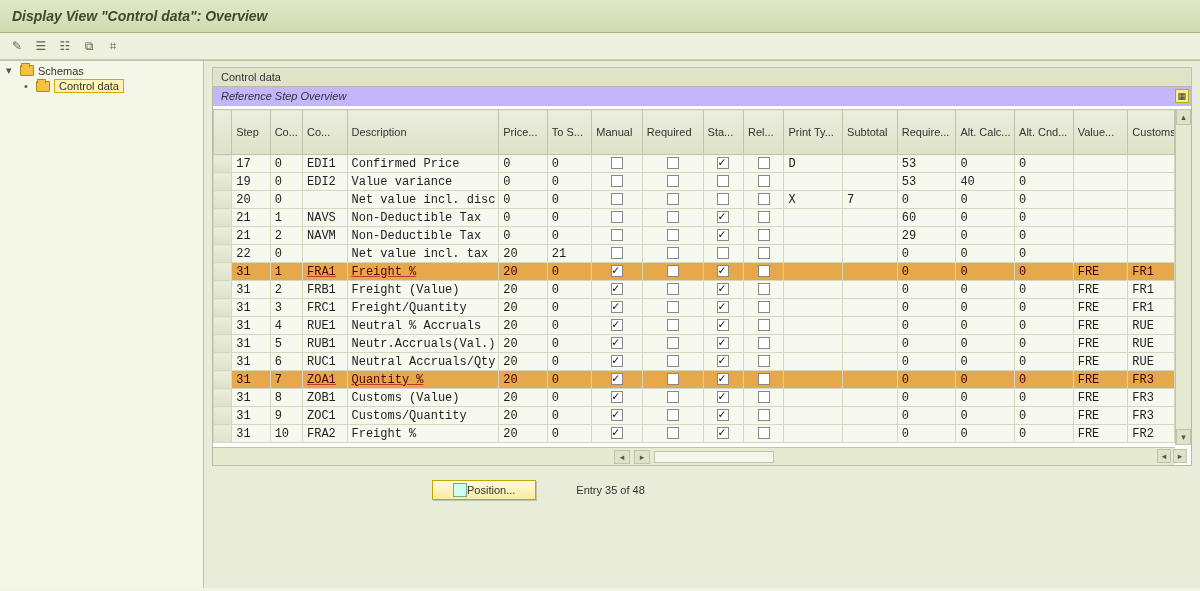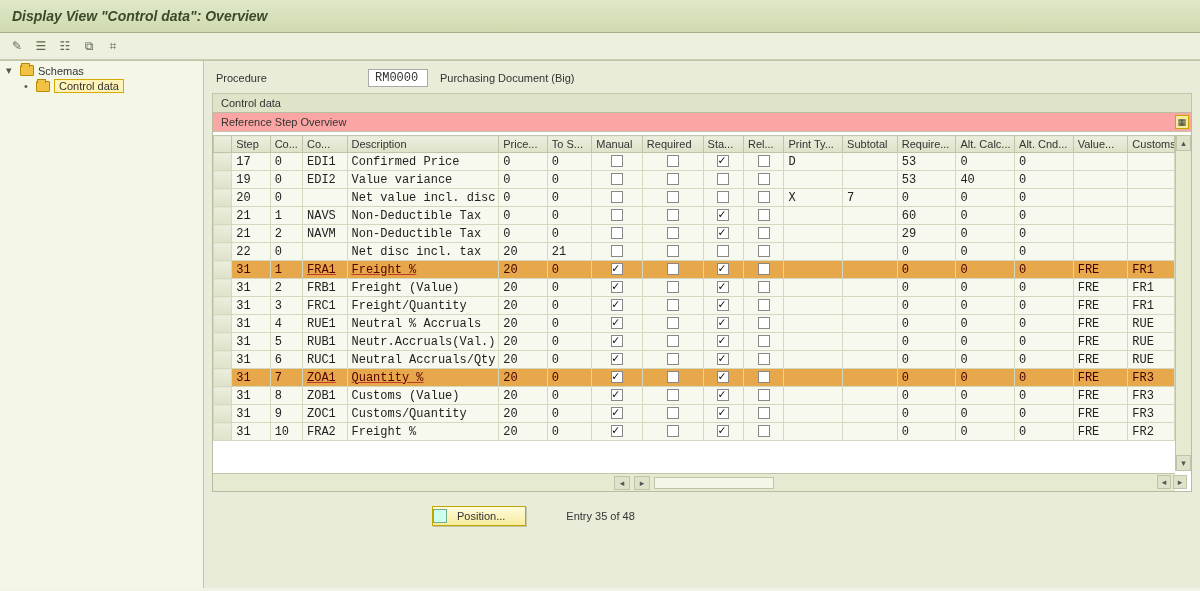--- a/index.html
+++ b/index.html
@@ -102,35 +102,36 @@
     padding:3px 8px;
     font-size:11px;
   }
   .table-wrap {
     background:#fff;
     border:1px solid #b8bca0;
     height:380px;
     position:relative;
   }
   .subheader {
-    background:#fca5a5;
+    background:#c4b5fd;
     border-bottom:1px solid #c0c4a8;
     padding:3px 8px;
+    font-style:italic;
   }
   .grid {
     border-collapse:collapse;
     width:100%;
     table-layout:fixed;
   }
   .grid th {
     background: linear-gradient(to bottom,#eceede,#dde2c8);
     border:1px solid #c0c4a8;
     font-weight:normal;
     text-align:left;
-    padding:2px 4px;
+    padding:16px 4px;
     font-size:11px;
     color:#333;
     white-space:nowrap;
     overflow:hidden;
     margin-top:16px;
   }
   .grid td {
     border:1px solid #d4d8c0;
     padding:1px 4px;
     background:#f7f9ee;
@@ -208,24 +209,24 @@
   }
   .footer-row {
     display:flex;
     align-items:center;
     gap:40px;
     padding:14px 0 6px 220px;
   }
   .pos-btn {
     background:linear-gradient(to bottom,#fffbdc,#f7ec9e);
     border:1px solid #c0a800;
-    padding:2px 20px 2px 0;
+    padding:2px 20px 2px 20px;
     display:inline-flex;
     align-items:center;
-    gap:10px;
+    gap:0;
     cursor:pointer;
     box-shadow: 1px 1px 0 #c0c4a8;
   }
   .pos-icon { width:14px;height:14px;border:1px solid #7a8; background:#cfe; display:inline-block; }
   .entry-text { color:#333; }
   .col-config{
     position:absolute; right:2px; top:2px;
     width:14px;height:14px;
     background:#f7ec9e;border:1px solid #c0a800;
     font-size:9px;display:flex;align-items:center;justify-content:center;
@@ -261,25 +262,20 @@
       <div class="tree-row">
         <span class="tree-indent"></span>
         <span style="width:8px;display:inline-block;color:#555;">•</span>
         <span class="folder-icon folder-open"></span>
         <span class="tree-sel">Control data</span>
       </div>
     </div>
   </div>
 
   <div class="content">
-    <div class="proc-row">
-      <span class="proc-label">Procedure</span>
-      <span class="proc-code">RM0000</span>
-      <span class="proc-desc">Purchasing Document (Big)</span>
-    </div>
     <div class="section-hdr">Control data</div>
 
     <div class="table-wrap">
       <div class="subheader">Reference Step Overview</div>
 
       <div style="overflow:hidden; position:absolute; top:22px; left:0; right:16px; bottom:18px;">
         <table class="grid" id="grid">
           <colgroup>
             <col style="width:18px">
               <col style="width:38px">
@@ -421,21 +417,21 @@
                 <td>0</td>
                 <td>0</td>
                 <td></td>
                 <td></td>
               </tr>
               <tr>
                 <td class="rowhandle"></td>
                 <td>22</td>
                 <td>0</td>
                 <td class=""></td>
-                <td class="">Net disc incl. tax</td>
+                <td class="">Net value incl. tax</td>
                 <td>20</td>
                 <td>21</td>
                 <td style="text-align:center"><span class="chk"></span></td>
                 <td style="text-align:center"><span class="chk"></span></td>
                 <td style="text-align:center"><span class="chk"></span></td>
                 <td style="text-align:center"><span class="chk"></span></td>
                 <td></td>
                 <td></td>
                 <td>0</td>
                 <td>0</td>

